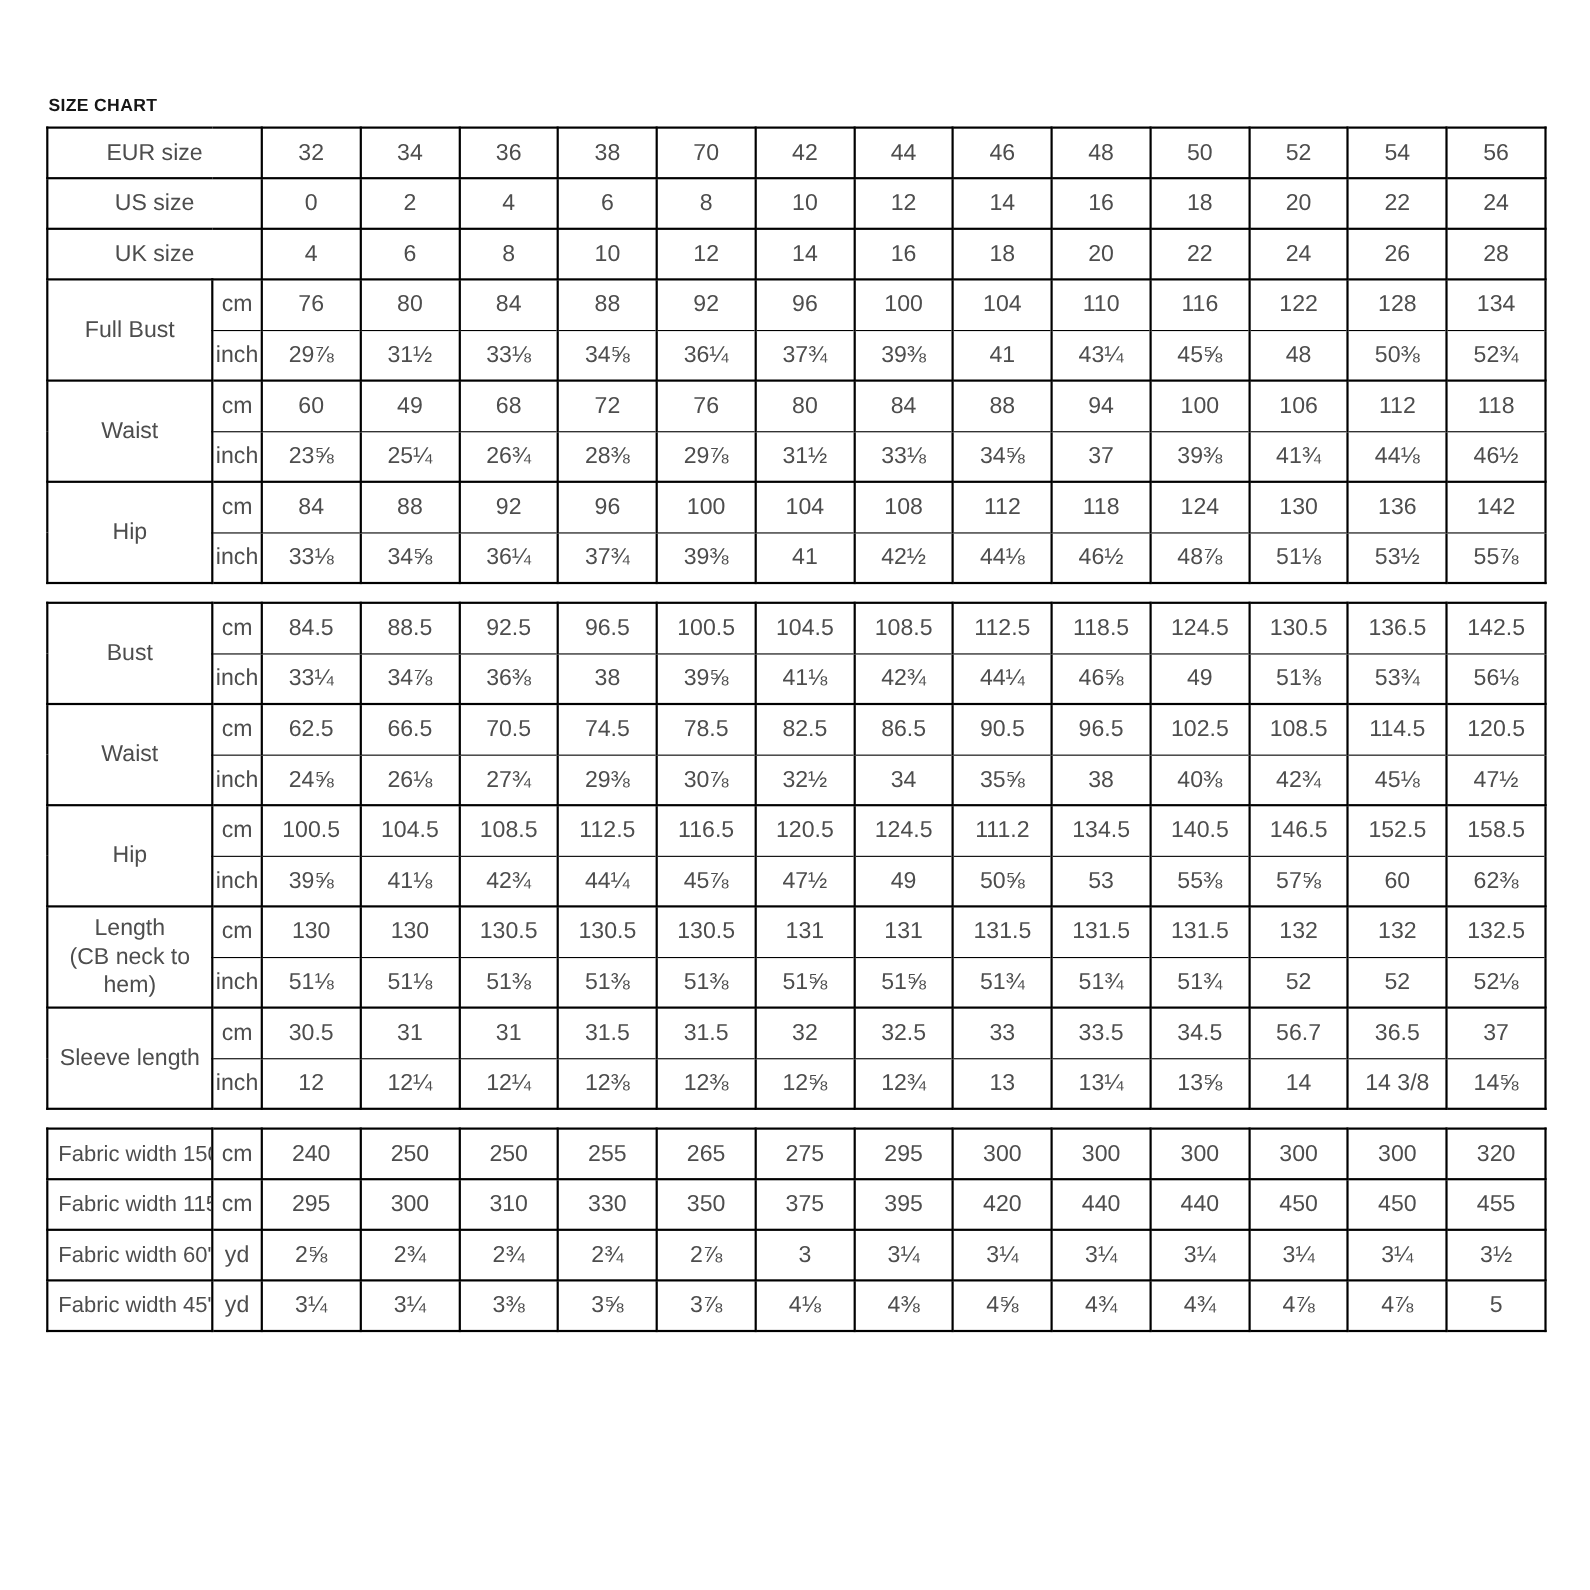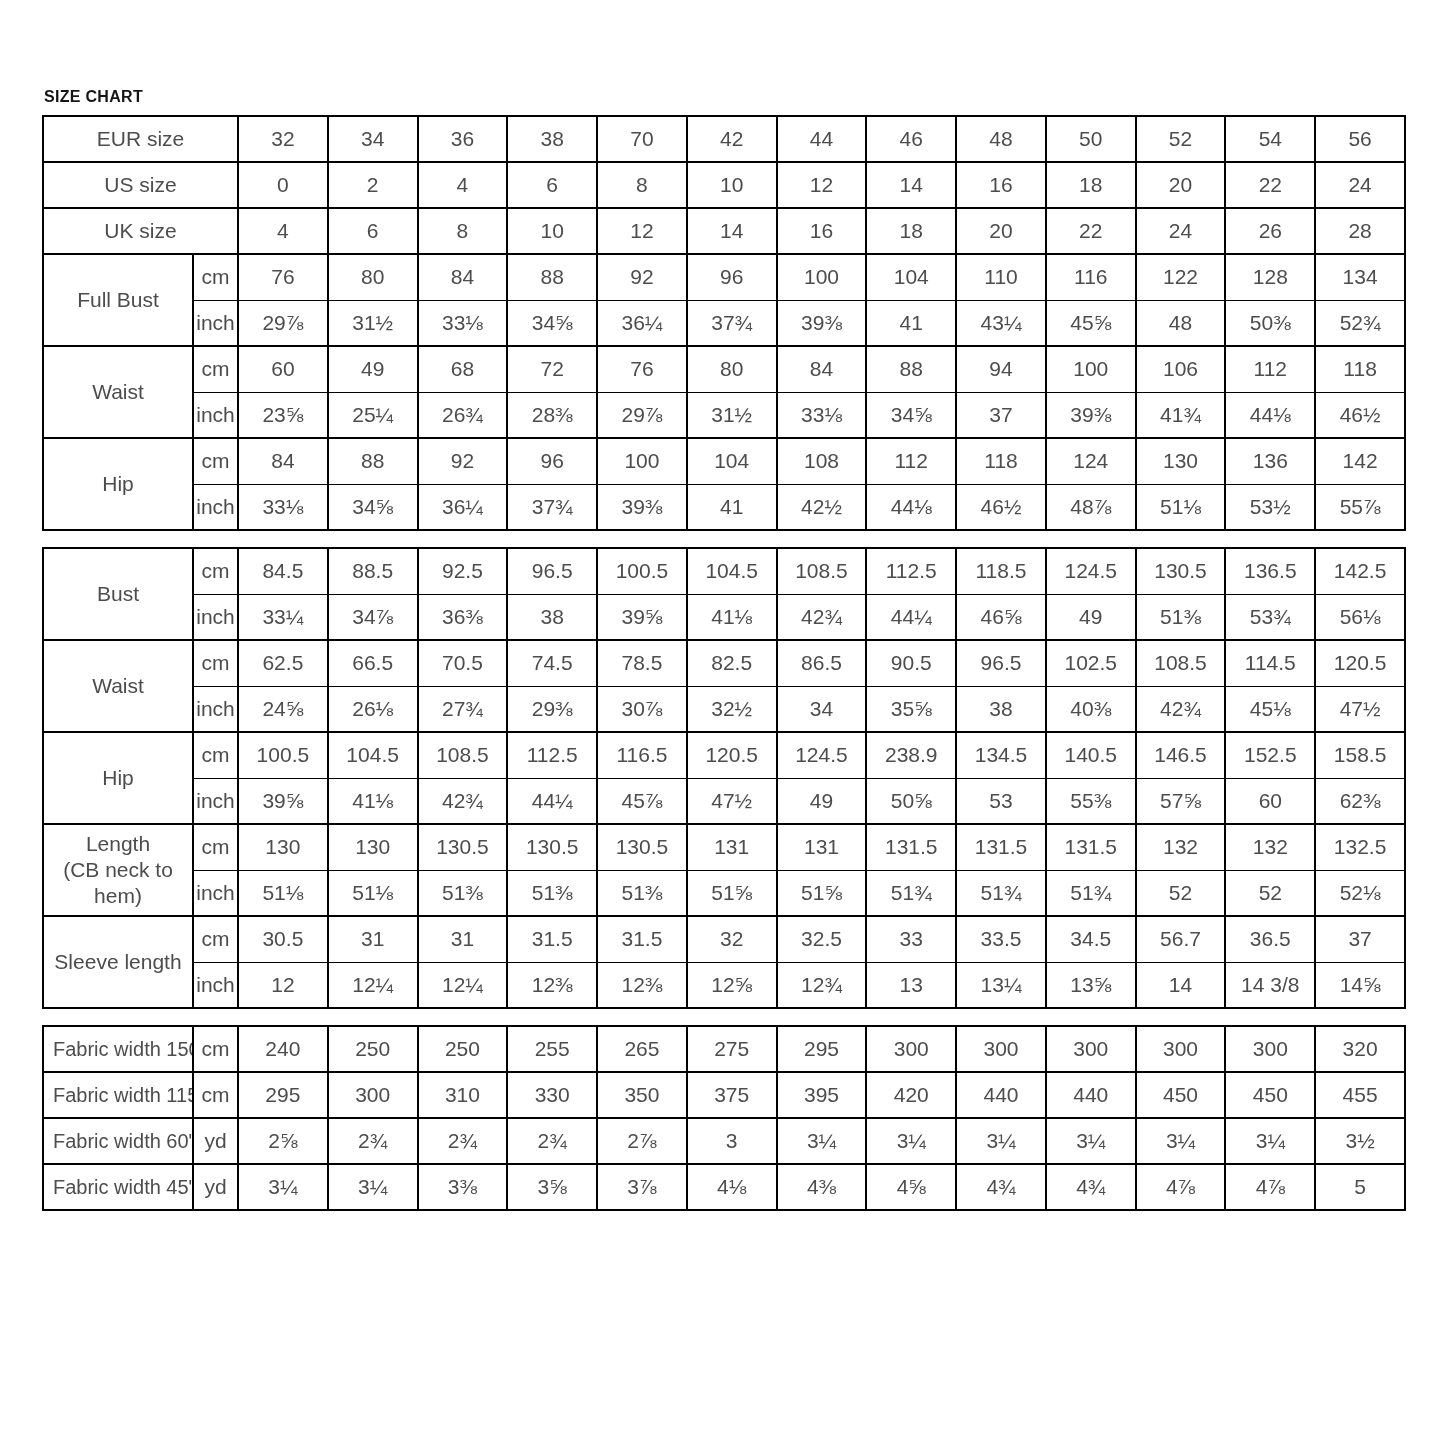--- a/index.html
+++ b/index.html
@@ -312,21 +312,21 @@
           <tr>
             <td class="label-cell" rowspan="2">Hip</td>
             <td class="unit-cell thin-b">cm</td>
             <td class="value-cell thin-b">100.5</td>
             <td class="value-cell thin-b">104.5</td>
             <td class="value-cell thin-b">108.5</td>
             <td class="value-cell thin-b">112.5</td>
             <td class="value-cell thin-b">116.5</td>
             <td class="value-cell thin-b">120.5</td>
             <td class="value-cell thin-b">124.5</td>
-            <td class="value-cell thin-b">238.9</td>
+            <td class="value-cell thin-b">111.2</td>
             <td class="value-cell thin-b">134.5</td>
             <td class="value-cell thin-b">140.5</td>
             <td class="value-cell thin-b">146.5</td>
             <td class="value-cell thin-b">152.5</td>
             <td class="value-cell thin-b">158.5</td>
           </tr>
           <tr>
             <td class="unit-cell thin-t">inch</td>
             <td class="value-cell thin-t">39⅝</td>
             <td class="value-cell thin-t">41⅛</td>

